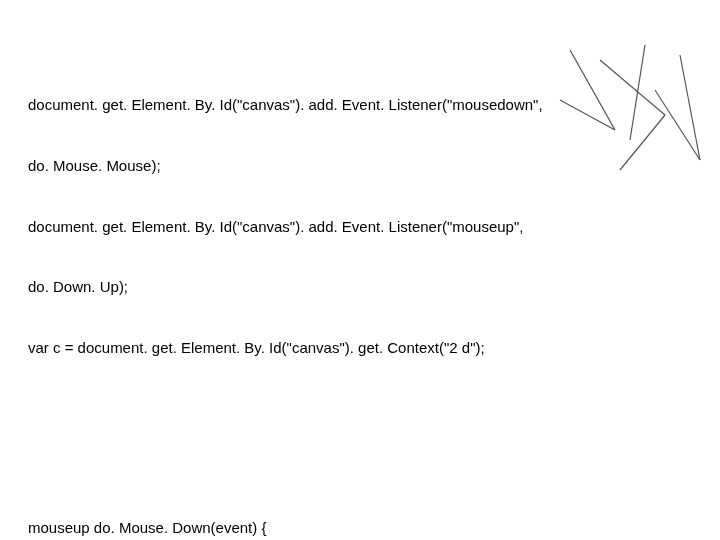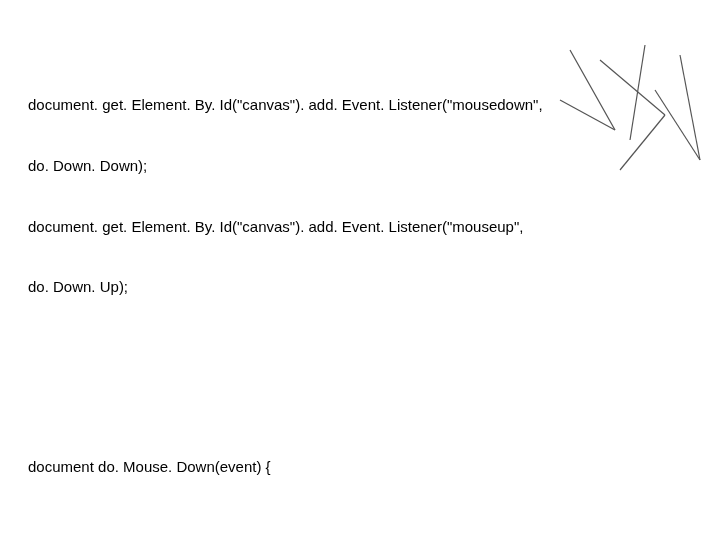--- a/index.html
+++ b/index.html
@@ -39,27 +39,28 @@
     stroke: #555;
     stroke-width: 1.2;
   }
 </style>
 </head>
 <body>
 
 <div class="code-area">
   <div class="block">
     <div>document. get. Element. By. Id("canvas"). add. Event. Listener("mousedown",</div>
-    <div>do. Down. Down);</div>
+    <div>do. Mouse. Mouse);</div>
     <div>document. get. Element. By. Id("canvas"). add. Event. Listener("mouseup",</div>
     <div>do. Down. Up);</div>
+    <div>var c = document. get. Element. By. Id("canvas"). get. Context("2 d");</div>
   </div>
 
   <div class="block">
-    <div>document do. Mouse. Down(event) {</div>
+    <div>mouseup do. Mouse. Down(event) {</div>
     
     
     
     
     
   </div>
 
   
 </div>
 

